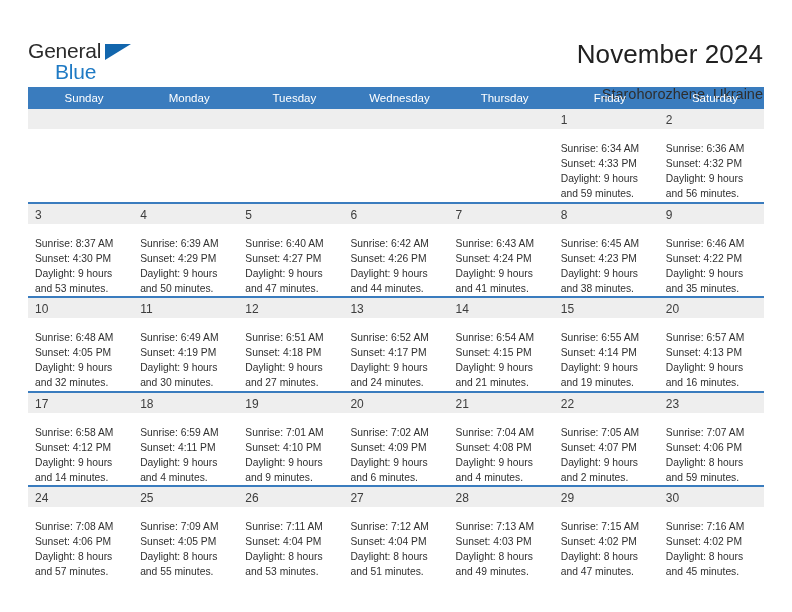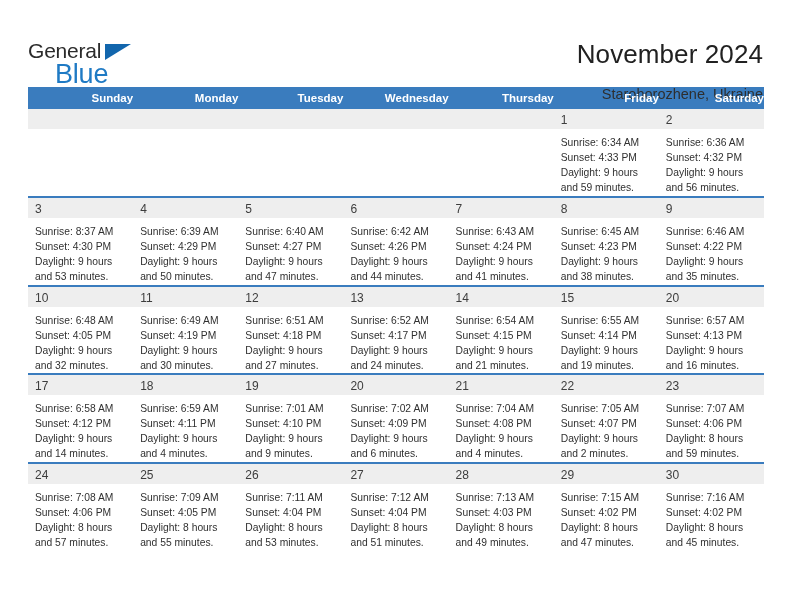--- a/index.html
+++ b/index.html
@@ -41,21 +41,21 @@
   .brand-general {
     font-size: 21px;
     letter-spacing: -0.2px;
     color: #2b2b2b;
     line-height: 1;
     position: absolute;
     left: 0;
     top: 0;
   }
   .brand-blue {
-    font-size: 27px;
+    font-size: 21px;
     letter-spacing: -0.2px;
     color: #1f7ac4;
     line-height: 1;
     position: absolute;
     left: 27px;
     top: 21px;
   }
   .brand-mark {
     position: absolute;
     left: 77px;
@@ -88,22 +88,22 @@
   .calendar {
     width: 736px;
     border-collapse: collapse;
     table-layout: fixed;
     margin-top: 4px;
   }
   .calendar th {
     background: #3a7cbe;
     color: #ffffff;
     font-size: 11.5px;
-    font-weight: bold;
-    text-align: right;
+    font-weight: normal;
+    text-align: center;
     padding: 5px 0 5px 7px;
     height: 19px;
     box-sizing: border-box;
     border: none;
     margin-left: 36px;
   }
   .calendar td {
     vertical-align: top;
     padding: 0;
     border: none;
@@ -125,20 +125,21 @@
     box-sizing: border-box;
   }
   .daynum.empty {
     color: transparent;
   }
   .cell-body {
     padding: 6px 6px 0 7px;
     font-size: 10.3px;
     line-height: 1.47;
     color: #303030;
+    margin-top: 6px;
   }
   .cell-body div {
     white-space: nowrap;
   }
 </style>
 </head>
 <body>
 
 <div class="page">
 

